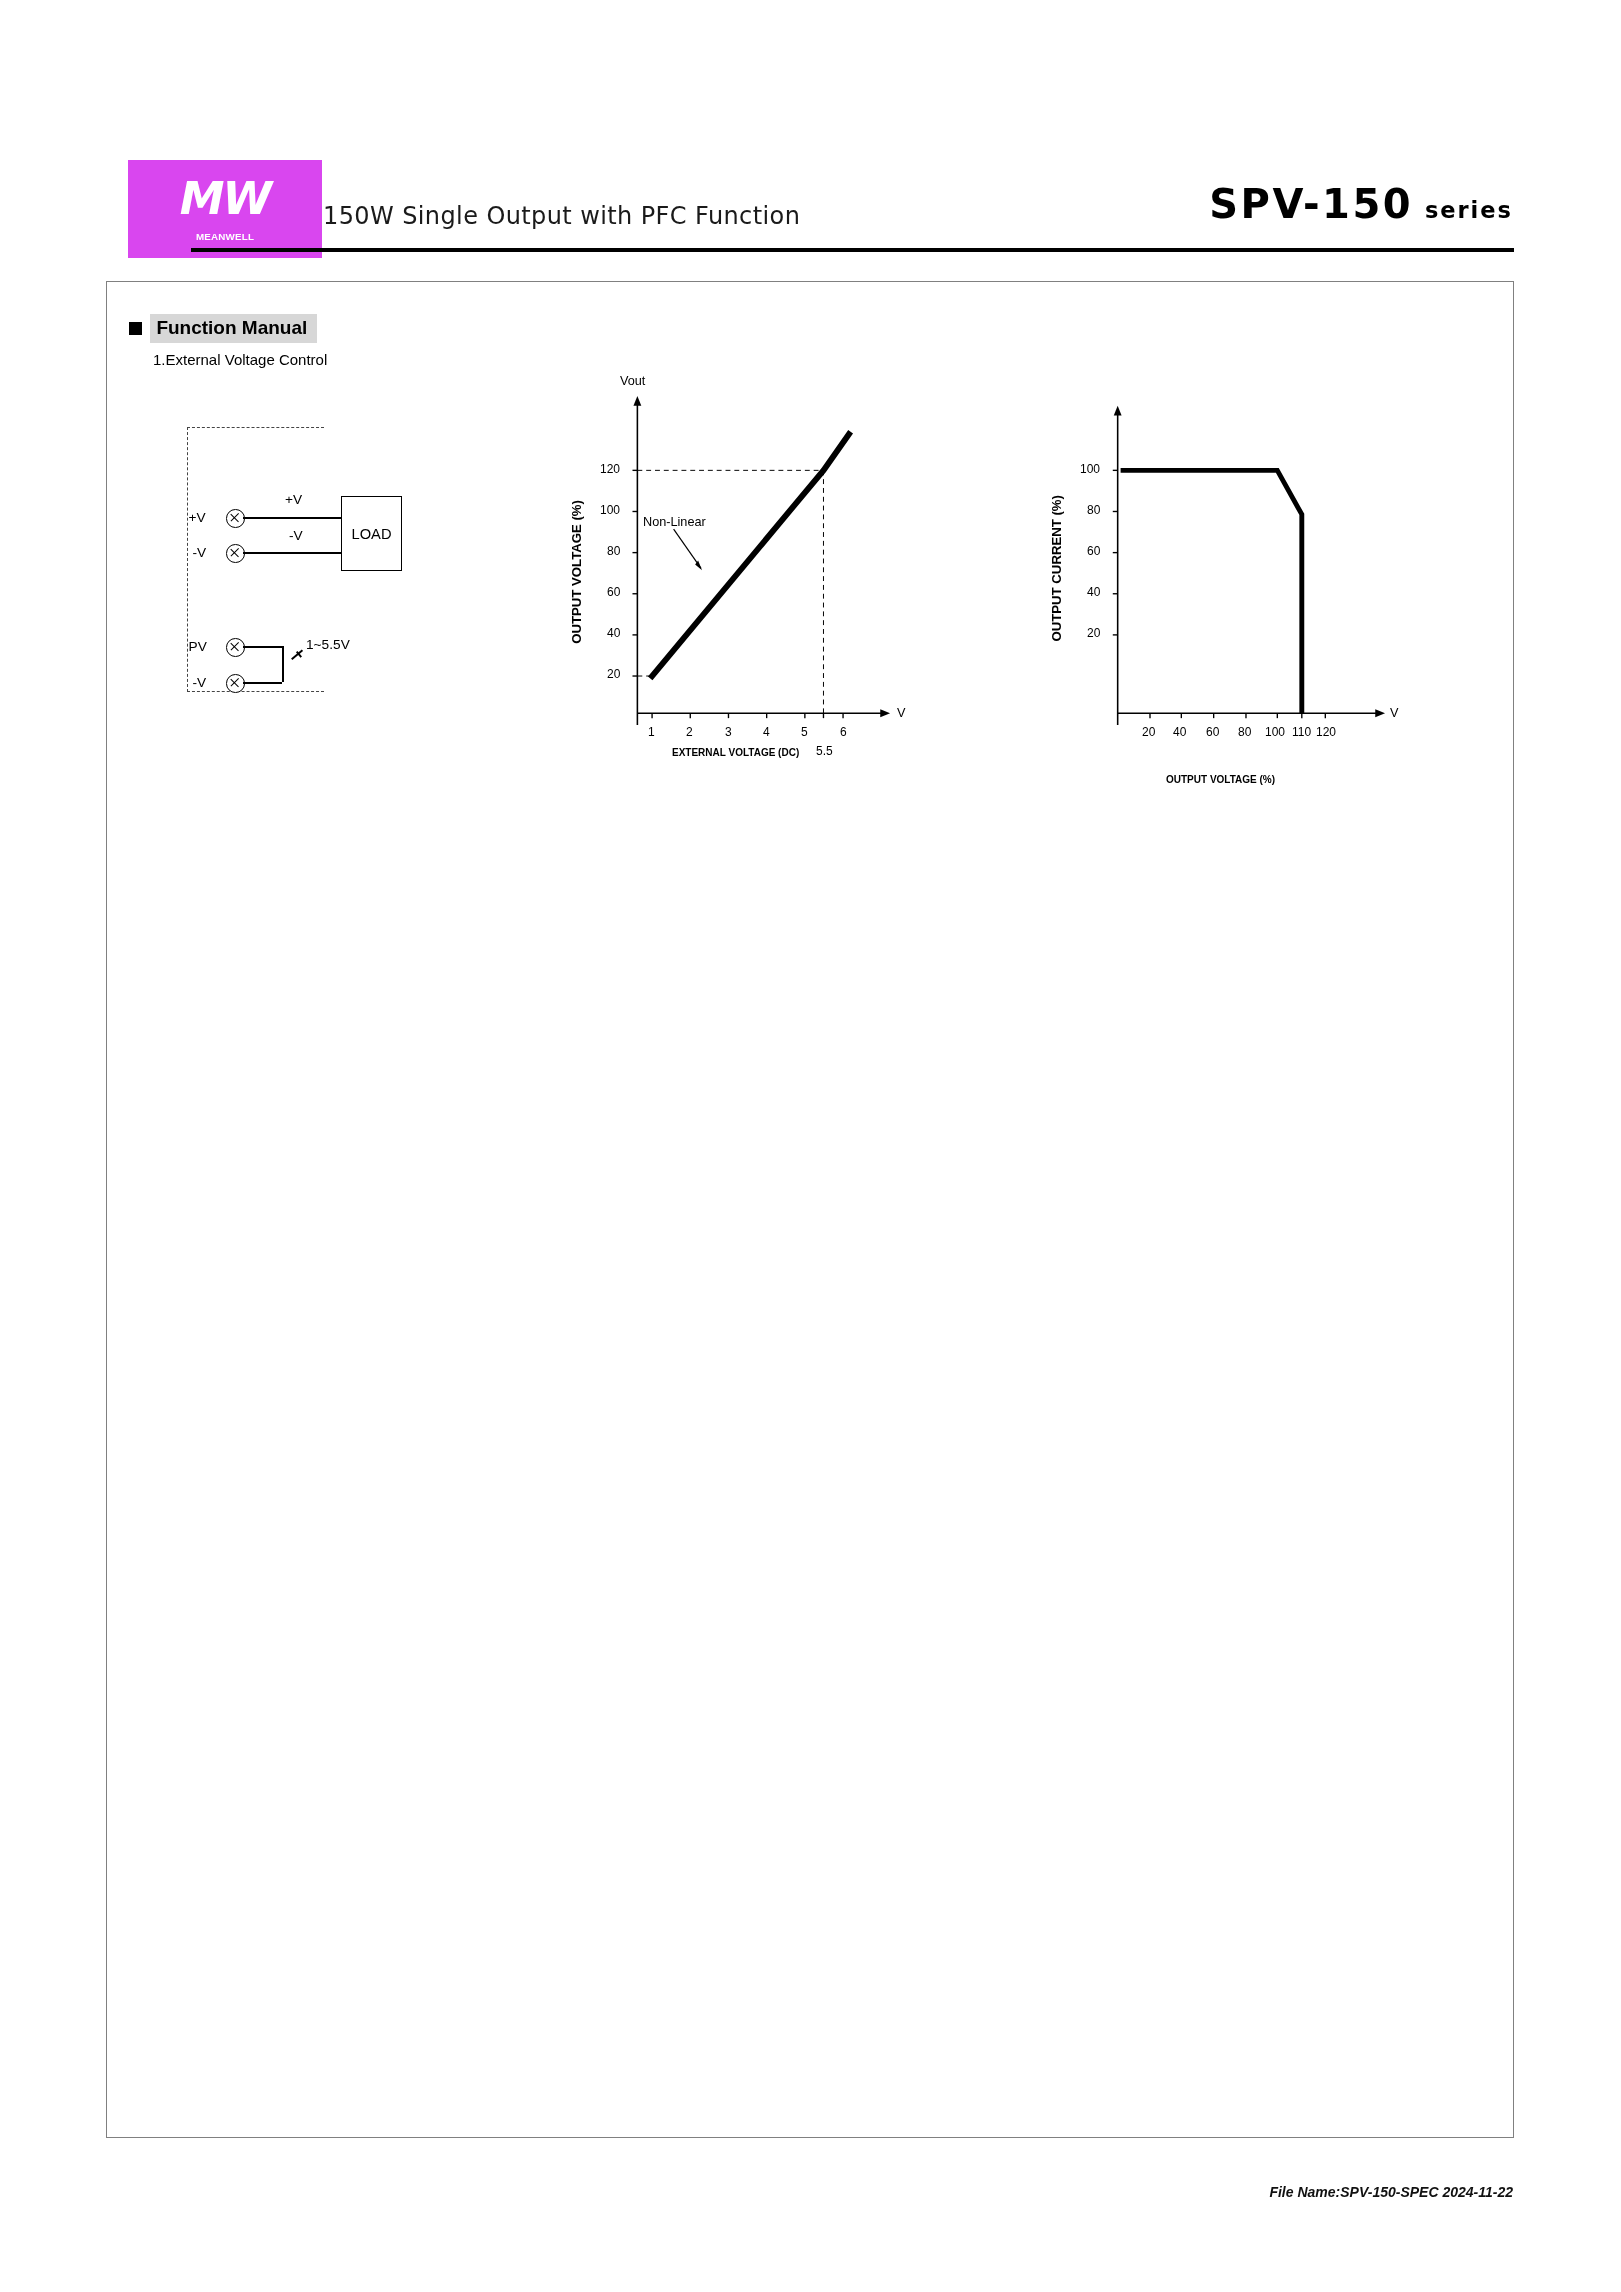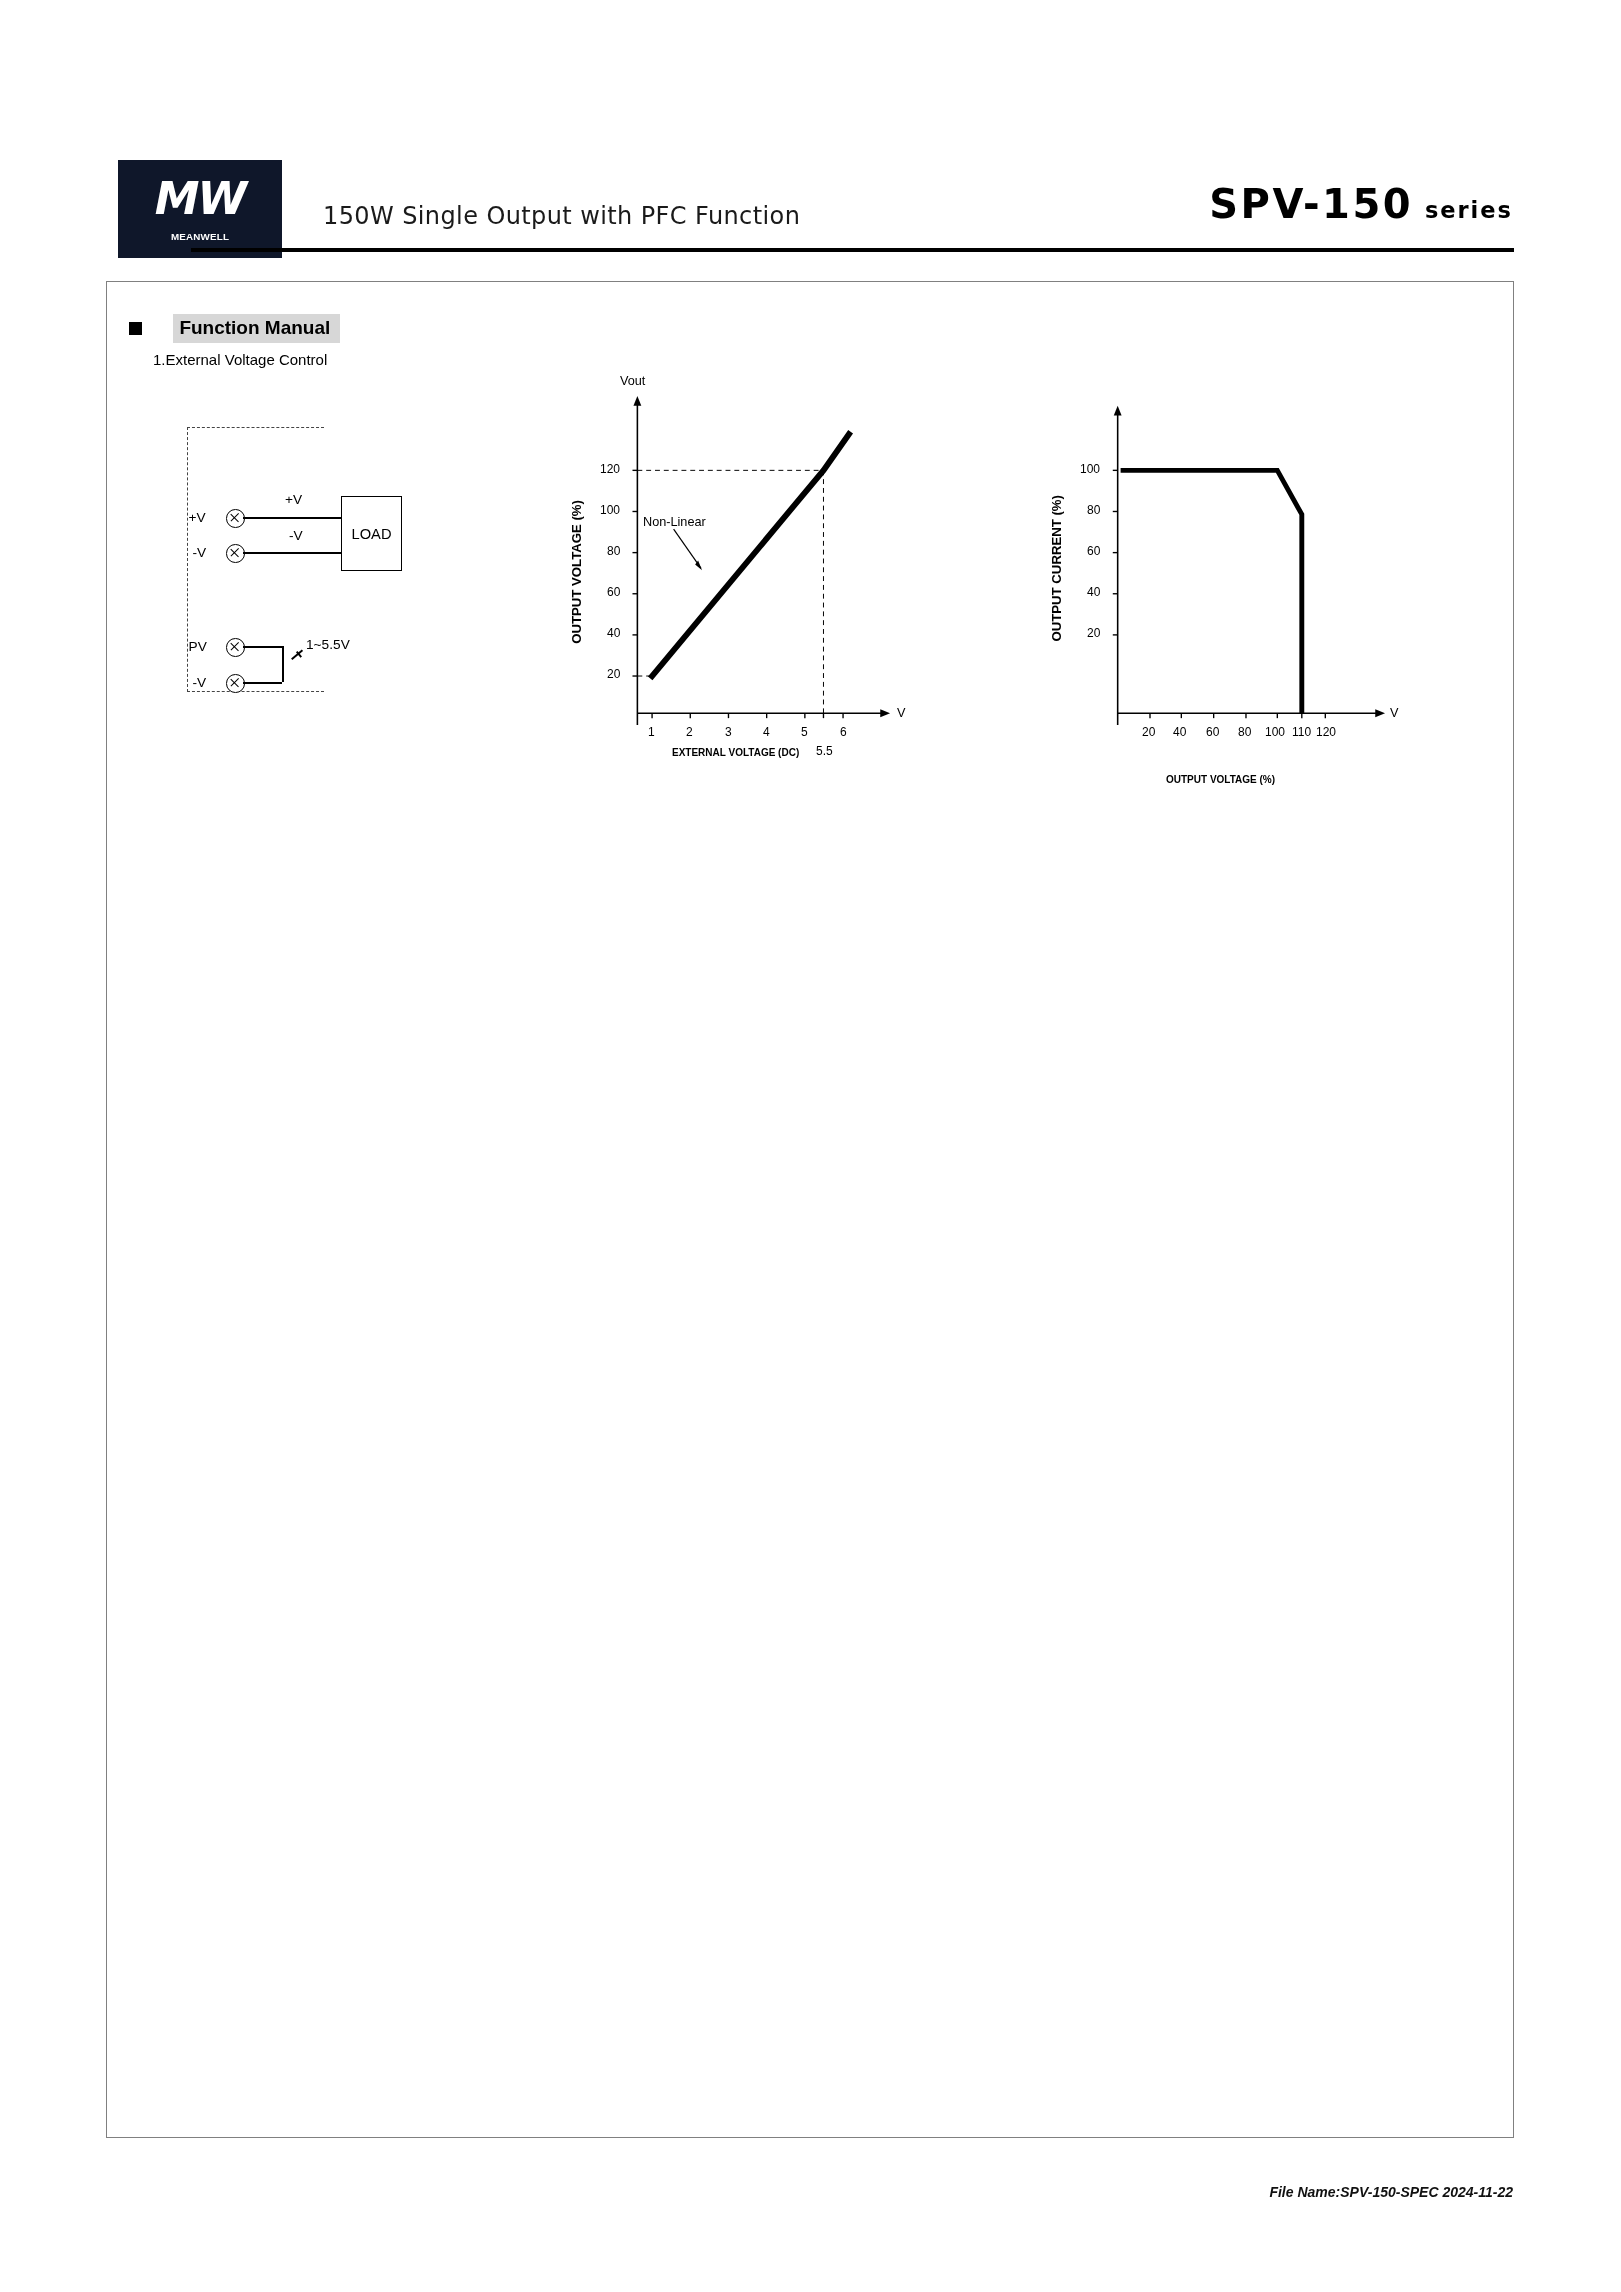--- a/index.html
+++ b/index.html
@@ -19,25 +19,25 @@
   
   .header {
     position: absolute;
     left: 118px;
     top: 147px;
     width: 1397px;
     height: 118px;
   }
   .logo {
     position: absolute;
-    left: 0;
+    left: 10px;
     top: 12.7px;
-    width: 164px;
+    width: 194px;
     height: 98px;
-    background: #0f172a;
+    background: #d946ef;
     color: #fff;
     display: flex;
     flex-direction: column;
     align-items: center;
     justify-content: center;
   }
   .logo-mw {
     font-family: "DejaVu Sans", sans-serif;
     font-weight: bold;
     font-style: italic;
@@ -105,21 +105,20 @@
     box-sizing: border-box;
   }
 
   
   .section-title {
     position: absolute;
     left: 129px;
     top: 314px;
     display: flex;
     align-items: center;
-    gap: 23px;
   }
   .section-title .bullet {
     width: 12.7px;
     height: 12.7px;
     background: #000;
     margin-right: 8.8px;
   }
   .section-title .label {
     background: #d7d7d7;
     font-weight: bold;

